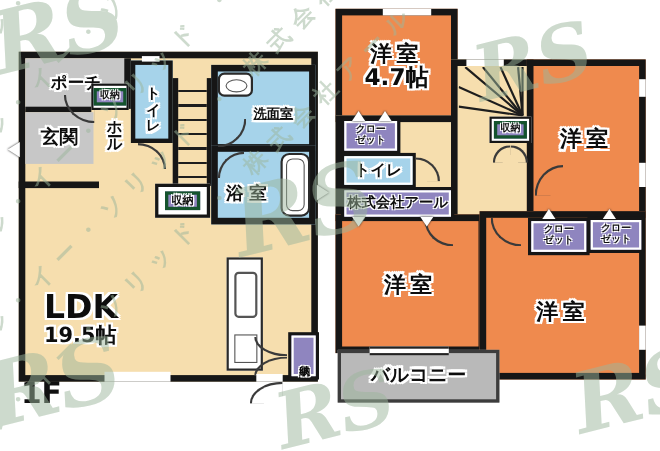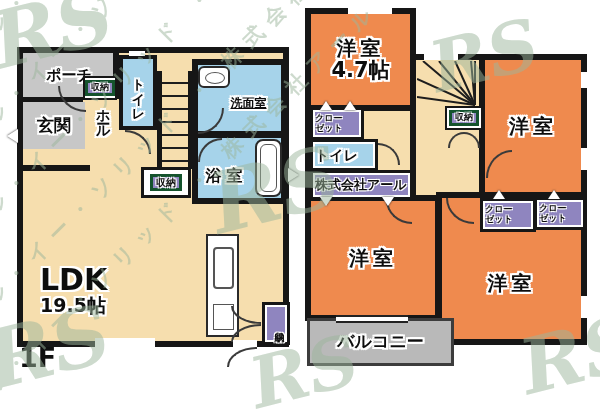--- a/index.html
+++ b/index.html
@@ -21,21 +21,21 @@
   .wall{position:absolute;background:var(--wall-black);}
   .win{position:absolute;background:#fff;z-index:6;}
   .ol{color:#0d0d0d;font-weight:bold;line-height:1.05;
       text-shadow:-2px -2px 0 #fff,2px -2px 0 #fff,-2px 2px 0 #fff,2px 2px 0 #fff,
                   -2px 0 0 #fff,2px 0 0 #fff,0 -2px 0 #fff,0 2px 0 #fff;}
   .ol-s{color:#0d0d0d;font-weight:bold;line-height:1.1;
       text-shadow:-1px -1px 0 #fff,1px -1px 0 #fff,-1px 1px 0 #fff,1px 1px 0 #fff;}
   .vtext{writing-mode:vertical-rl;text-orientation:upright;}
   .pbox{position:absolute;box-sizing:border-box;background:var(--closet-purple);
         border:2px solid #fff;box-shadow:0 0 0 3px var(--wall-black);
-        display:flex;flex-direction:column;justify-content:center;z-index:5;}
+        display:flex;flex-direction:column;align-items:center;justify-content:center;z-index:5;}
   .wbox{position:absolute;box-sizing:border-box;background:#fff;border:2px solid var(--wall-black);
         display:flex;align-items:center;justify-content:center;z-index:5;}
   .bar{background:var(--closet-purple);border:3px solid #14532d;padding:0 3px;}
   .fix{position:absolute;box-sizing:border-box;background:#fff;border:2px solid #2a2a2a;z-index:4;}
   .fix-in{position:absolute;box-sizing:border-box;border:1px solid #555;background:#fff;}
   .arc{position:absolute;box-sizing:border-box;z-index:4;pointer-events:none;}
   .q-tl{border-top:2px solid #3a3a3a;border-left:2px solid #3a3a3a;border-radius:100% 0 0 0;}
   .q-tr{border-top:2px solid #3a3a3a;border-right:2px solid #3a3a3a;border-radius:0 100% 0 0;}
   .q-bl{border-bottom:2px solid #3a3a3a;border-left:2px solid #3a3a3a;border-radius:0 0 0 100%;}
   .q-br{border-bottom:2px solid #3a3a3a;border-right:2px solid #3a3a3a;border-radius:0 0 100% 0;}

